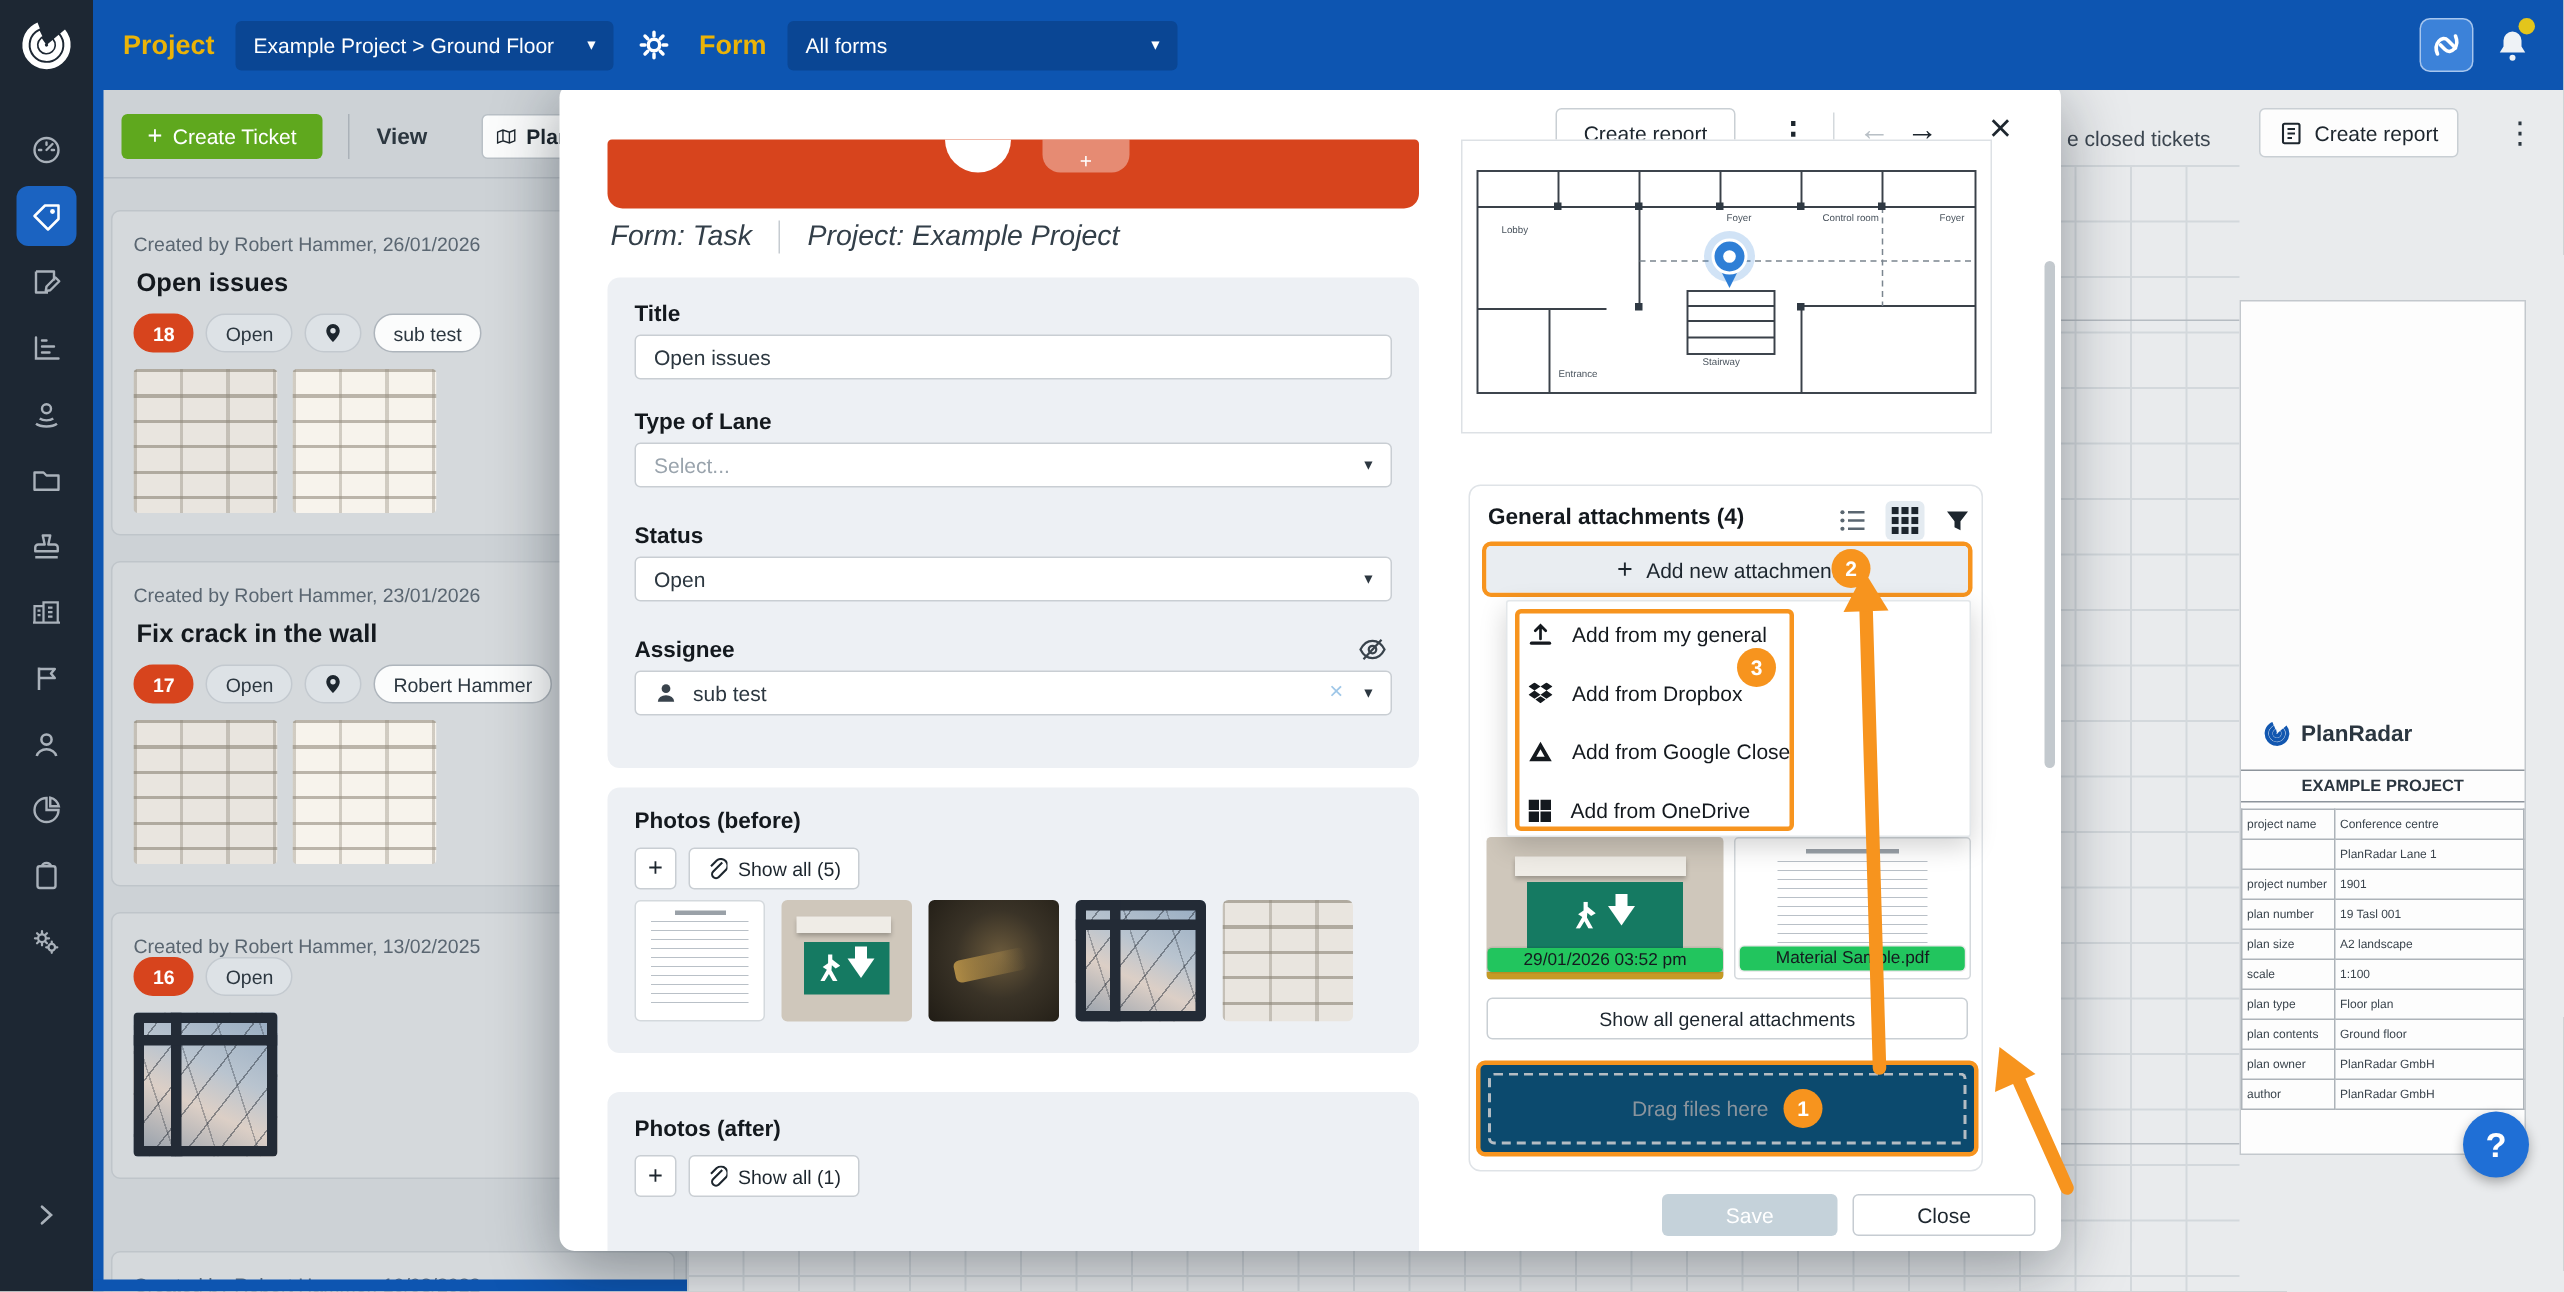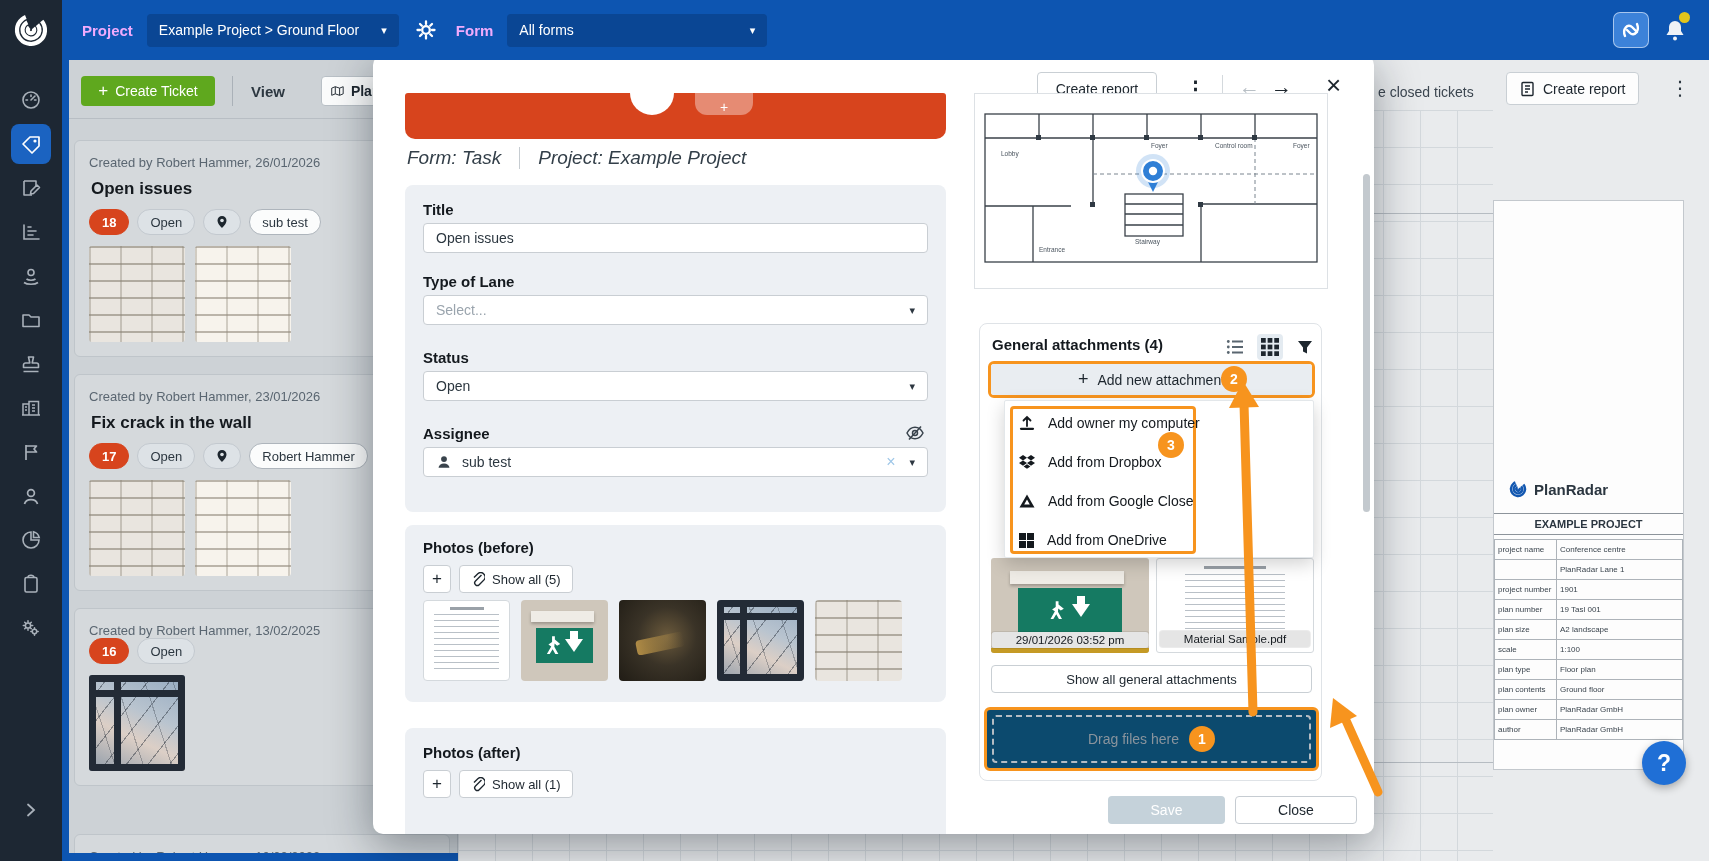--- a/index.html
+++ b/index.html
@@ -3,21 +3,21 @@
 <meta charset="utf-8">
 <style>
   *{box-sizing:border-box;margin:0;padding:0}
   body{font-family:"Liberation Sans",sans-serif;background:#9aa0a6}
   #app{position:relative;width:1709px;height:861px;overflow:hidden;background:#cdd2d6;color:#1d262e;font-size:14px}
   .abs{position:absolute}
   svg{display:block}
   
   .topbar{position:absolute;left:0;top:0;width:1709px;height:60px;background:#0d55b1;display:flex;align-items:center;z-index:30}
   .logobox{width:62px;height:60px;background:#1d2733;display:flex;align-items:center;justify-content:center}
-  .tb-label{color:#f0abfc;font-weight:bold;font-size:15px;margin:0 14px 0 20px}
+  .tb-label{color:#eab308;font-weight:bold;font-size:18px;margin:0 14px 0 20px}
   .tb-pill{height:33px;background:#0a4694;border-radius:4px;color:#fff;display:flex;align-items:center;padding:0 12px;font-size:14px;cursor:pointer}
   .tb-pill .caret{margin-left:auto;padding-left:14px}
   .caret{font-size:11px;line-height:1}
   
   .sidebar{position:absolute;left:0;top:60px;width:62px;height:801px;background:#1d2733;z-index:25}
   .s-item{position:absolute;left:11px;width:40px;height:40px;border-radius:8px;display:flex;align-items:center;justify-content:center;color:#a9b1ba;cursor:pointer}
   .s-item.active{background:#1b63c1;color:#fff}
   .bluestrip{position:absolute;left:62px;top:60px;width:7px;height:801px;background:#0d55b1;z-index:6}
   .bluebottom{position:absolute;left:62px;top:853px;width:396px;height:8px;background:#0d55b1;z-index:7}
   
@@ -88,21 +88,21 @@
   .vicon{width:26px;height:26px;border-radius:4px;display:flex;align-items:center;justify-content:center;cursor:pointer}
   .vicon.sel{background:#e4ebf1}
   .oframe{border:3px solid #f7941e;border-radius:6px}
   .addbtn{position:absolute;left:8px;top:37px;width:327px;height:37px;background:#fff}
   .addinner{width:100%;height:100%;background:#e9edf1;border-radius:3px;display:flex;align-items:center;justify-content:center;gap:9px;font-size:14px;cursor:pointer}
   .obadge{width:26px;height:26px;border-radius:50%;background:#f7941e;color:#fff;font-size:14px;font-weight:bold;display:flex;align-items:center;justify-content:center}
   .menu{position:absolute;left:24px;top:76px;width:310px;height:158px;background:#fff;border:1px solid #e3e7ea;border-radius:2px;box-shadow:0 6px 18px rgba(0,0,0,.18);z-index:8}
   .menubox{position:absolute;left:5px;top:5px;width:186px;height:148px}
   .mitem{position:absolute;left:14px;display:flex;align-items:center;gap:13px;font-size:14px;color:#14191e;cursor:pointer;white-space:nowrap}
   .athumb{position:absolute;top:234px;width:158px;height:95px;border-radius:3px;overflow:hidden}
-  .chip{position:absolute;bottom:5px;left:50%;transform:translateX(-50%);background:#e5e5e5;border-radius:3px;padding:2px 24px;font-size:11.5px;white-space:nowrap;box-shadow:0 0 0 1px rgba(0,0,0,.08);color:#14191e}
+  .chip{position:absolute;bottom:5px;left:50%;transform:translateX(-50%);background:#22c55e;border-radius:3px;padding:2px 24px;font-size:11.5px;white-space:nowrap;box-shadow:0 0 0 1px rgba(0,0,0,.08);color:#14191e}
   .showgen{position:absolute;left:11px;top:341px;width:321px;height:28px;background:#fff;border:1px solid #c9cfd4;border-radius:4px;display:flex;align-items:center;justify-content:center;font-size:13px;cursor:pointer}
   .dragbox{position:absolute;left:4px;top:383px;width:335px;height:64px;background:#0c4a6e}
   .draginner{position:absolute;inset:5px;border:2px dashed #b4bcc3;border-radius:4px;display:flex;align-items:center;justify-content:center;gap:10px;color:#8a949d;font-size:14px}
   .footer-btn{position:absolute;height:28px;border-radius:4px;display:flex;align-items:center;justify-content:center;font-size:14px;cursor:pointer}
   .scrollthumb{position:absolute;right:4px;top:119px;width:7px;height:338px;background:#c3c9ce;border-radius:4px}
   .arrows{position:absolute;left:0;top:0;width:1709px;height:861px;z-index:50;pointer-events:none}
   .dimtext{color:#3c4650}
 </style>
 </head>
 <body>
@@ -630,21 +630,21 @@
 
       <div class="menu">
         <div class="menubox oframe" style="border-radius:4px"></div>
         <div class="mitem" style="top:14px">
           <svg width="16" height="16" viewBox="0 0 16 16">
               <g stroke="#14191e" stroke-width="1.8" fill="none" stroke-linecap="round">
                 <path d="M8,11 V2.5 M4.5,5.5 L8,2 L11.5,5.5"></path>
                 <path d="M2,13.8 h12" stroke-width="2.2"></path>
               </g>
             </svg>
-          <span>Add owner my computer</span>
+          <span>Add from my general</span>
         </div>
         <div class="mitem" style="top:53px">
           <svg width="16" height="14" viewBox="0 0 16 14">
               <path fill="#14191e" d="M4,0 L8,2.7 4,5.4 0,2.7 Z M12,0 L16,2.7 12,5.4 8,2.7 Z M4,5.4 L8,8.1 4,10.8 0,8.1 Z M12,5.4 L16,8.1 12,10.8 8,8.1 Z M4.6,11.4 L8,13.8 11.4,11.4 8,9.2 Z"></path>
             </svg>
           <span>Add from Dropbox</span>
         </div>
         <div class="mitem" style="top:92px">
           <svg width="16" height="14" viewBox="0 0 16 14">
               <path d="M8,0.5 L15.5,13.5 H0.5 Z M8,5.5 L10.8,10.5 H5.2 Z" fill="#14191e" fill-rule="evenodd"></path>

